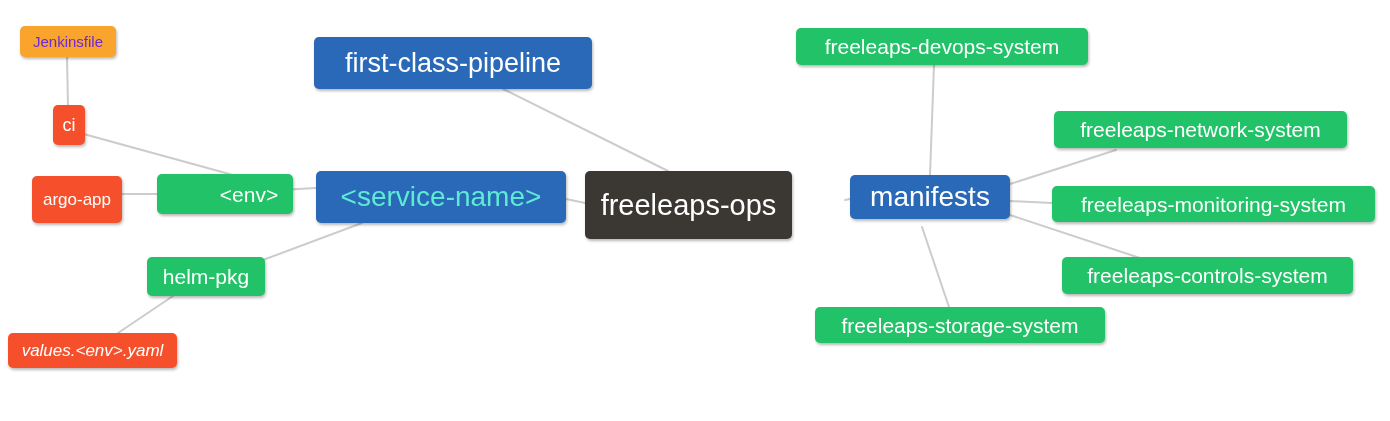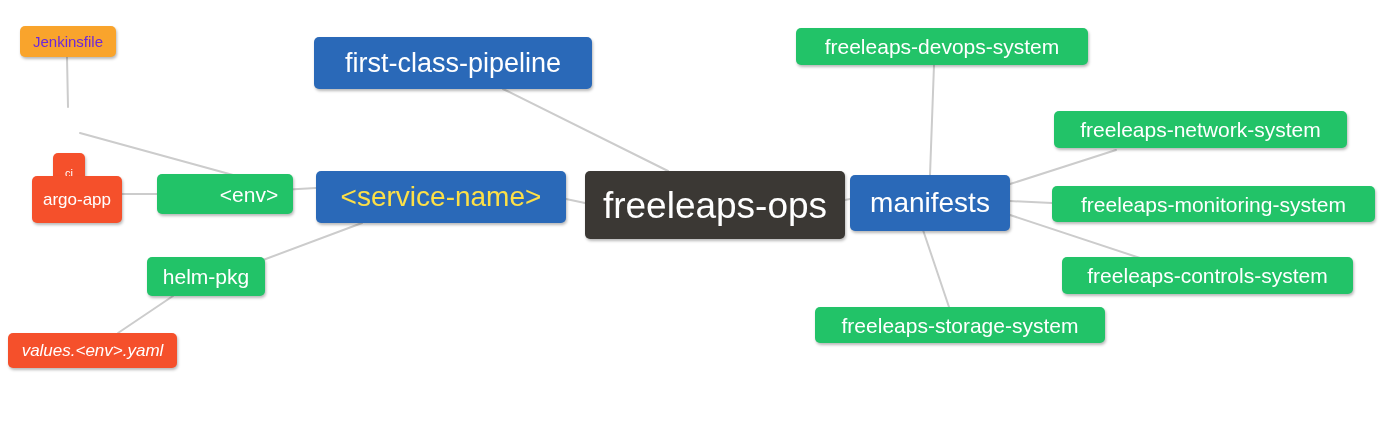--- a/index.html
+++ b/index.html
@@ -55,39 +55,39 @@
       <line x1="934" y1="65" x2="930" y2="175" stroke="#CCCCCC" stroke-width="2" stroke-linecap="round"></line>
       <line x1="1010" y1="184" x2="1116" y2="150" stroke="#CCCCCC" stroke-width="2" stroke-linecap="round"></line>
       <line x1="1010" y1="201" x2="1052" y2="203" stroke="#CCCCCC" stroke-width="2" stroke-linecap="round"></line>
       <line x1="1010" y1="215" x2="1140" y2="258" stroke="#CCCCCC" stroke-width="2" stroke-linecap="round"></line>
       <line x1="922" y1="227" x2="949" y2="307" stroke="#CCCCCC" stroke-width="2" stroke-linecap="round"></line>
     </svg>
 
 <div class="node" style="left: 20px; top: 26px; width: 96px; height: 31px; font-size: 15px; background: rgb(249, 164, 44); color: #6d28d9;">
       <span>Jenkinsfile</span>
     </div>
-    <div class="node" style="left: 53px; top: 105px; width: 32px; height: 40px; font-size: 11px; background: rgb(245, 80, 43); color: rgb(255, 255, 255); margin-top: 48px;">
+    <div class="node" style="left: 53px; top: 105px; width: 32px; height: 40px; font-size: 18px; background: rgb(245, 80, 43); color: rgb(255, 255, 255);">
       <span>ci</span>
     </div>
     <div class="node" style="left: 32px; top: 176px; width: 90px; height: 47px; font-size: 17px; background: rgb(245, 80, 43); color: rgb(255, 255, 255);">
       <span>argo-app</span>
     </div>
     <div class="node" style="left: 157px; top: 174px; width: 88px; height: 40px; font-size: 21px; background: rgb(34, 195, 104); color: rgb(255, 255, 255); padding-left: 48px;">
       <span>&lt;env&gt;</span>
     </div>
     <div class="node" style="left: 314px; top: 37px; width: 278px; height: 52px; font-size: 27px; background: rgb(42, 105, 184); color: rgb(255, 255, 255);">
       <span>first-class-pipeline</span>
     </div>
-    <div class="node" style="left: 316px; top: 171px; width: 250px; height: 52px; font-size: 28px; background: rgb(42, 105, 184); color: #fde047;">
+    <div class="node" style="left: 316px; top: 171px; width: 250px; height: 52px; font-size: 28px; background: rgb(42, 105, 184); color: #5eead4;">
       <span>&lt;service-name&gt;</span>
     </div>
-    <div class="node" style="left: 585px; top: 171px; width: 260px; height: 68px; font-size: 37px; background: rgb(59, 56, 52); color: rgb(255, 255, 255); align-items: center;">
+    <div class="node" style="left: 585px; top: 171px; width: 207px; height: 68px; font-size: 29px; background: rgb(59, 56, 52); color: rgb(255, 255, 255); align-items: center;">
       <span>freeleaps-ops</span>
     </div>
-    <div class="node" style="left: 850px; top: 175px; width: 160px; height: 56px; font-size: 28px; background: rgb(42, 105, 184); color: rgb(255, 255, 255);">
+    <div class="node" style="left: 850px; top: 175px; width: 160px; height: 44px; font-size: 28px; background: rgb(42, 105, 184); color: rgb(255, 255, 255);">
       <span>manifests</span>
     </div>
     <div class="node" style="left: 147px; top: 257px; width: 118px; height: 39px; font-size: 21px; background: rgb(34, 195, 104); color: rgb(255, 255, 255);">
       <span>helm-pkg</span>
     </div>
     <div class="node" style="left: 8px; top: 333px; width: 169px; height: 35px; font-size: 17px; background: rgb(245, 80, 43); color: rgb(255, 255, 255); font-style: italic;">
       <span>values.&lt;env&gt;.yaml</span>
     </div>
     <div class="node" style="left: 796px; top: 28px; width: 292px; height: 37px; font-size: 21px; background: rgb(34, 195, 104); color: rgb(255, 255, 255);">
       <span>freeleaps-devops-system</span>

